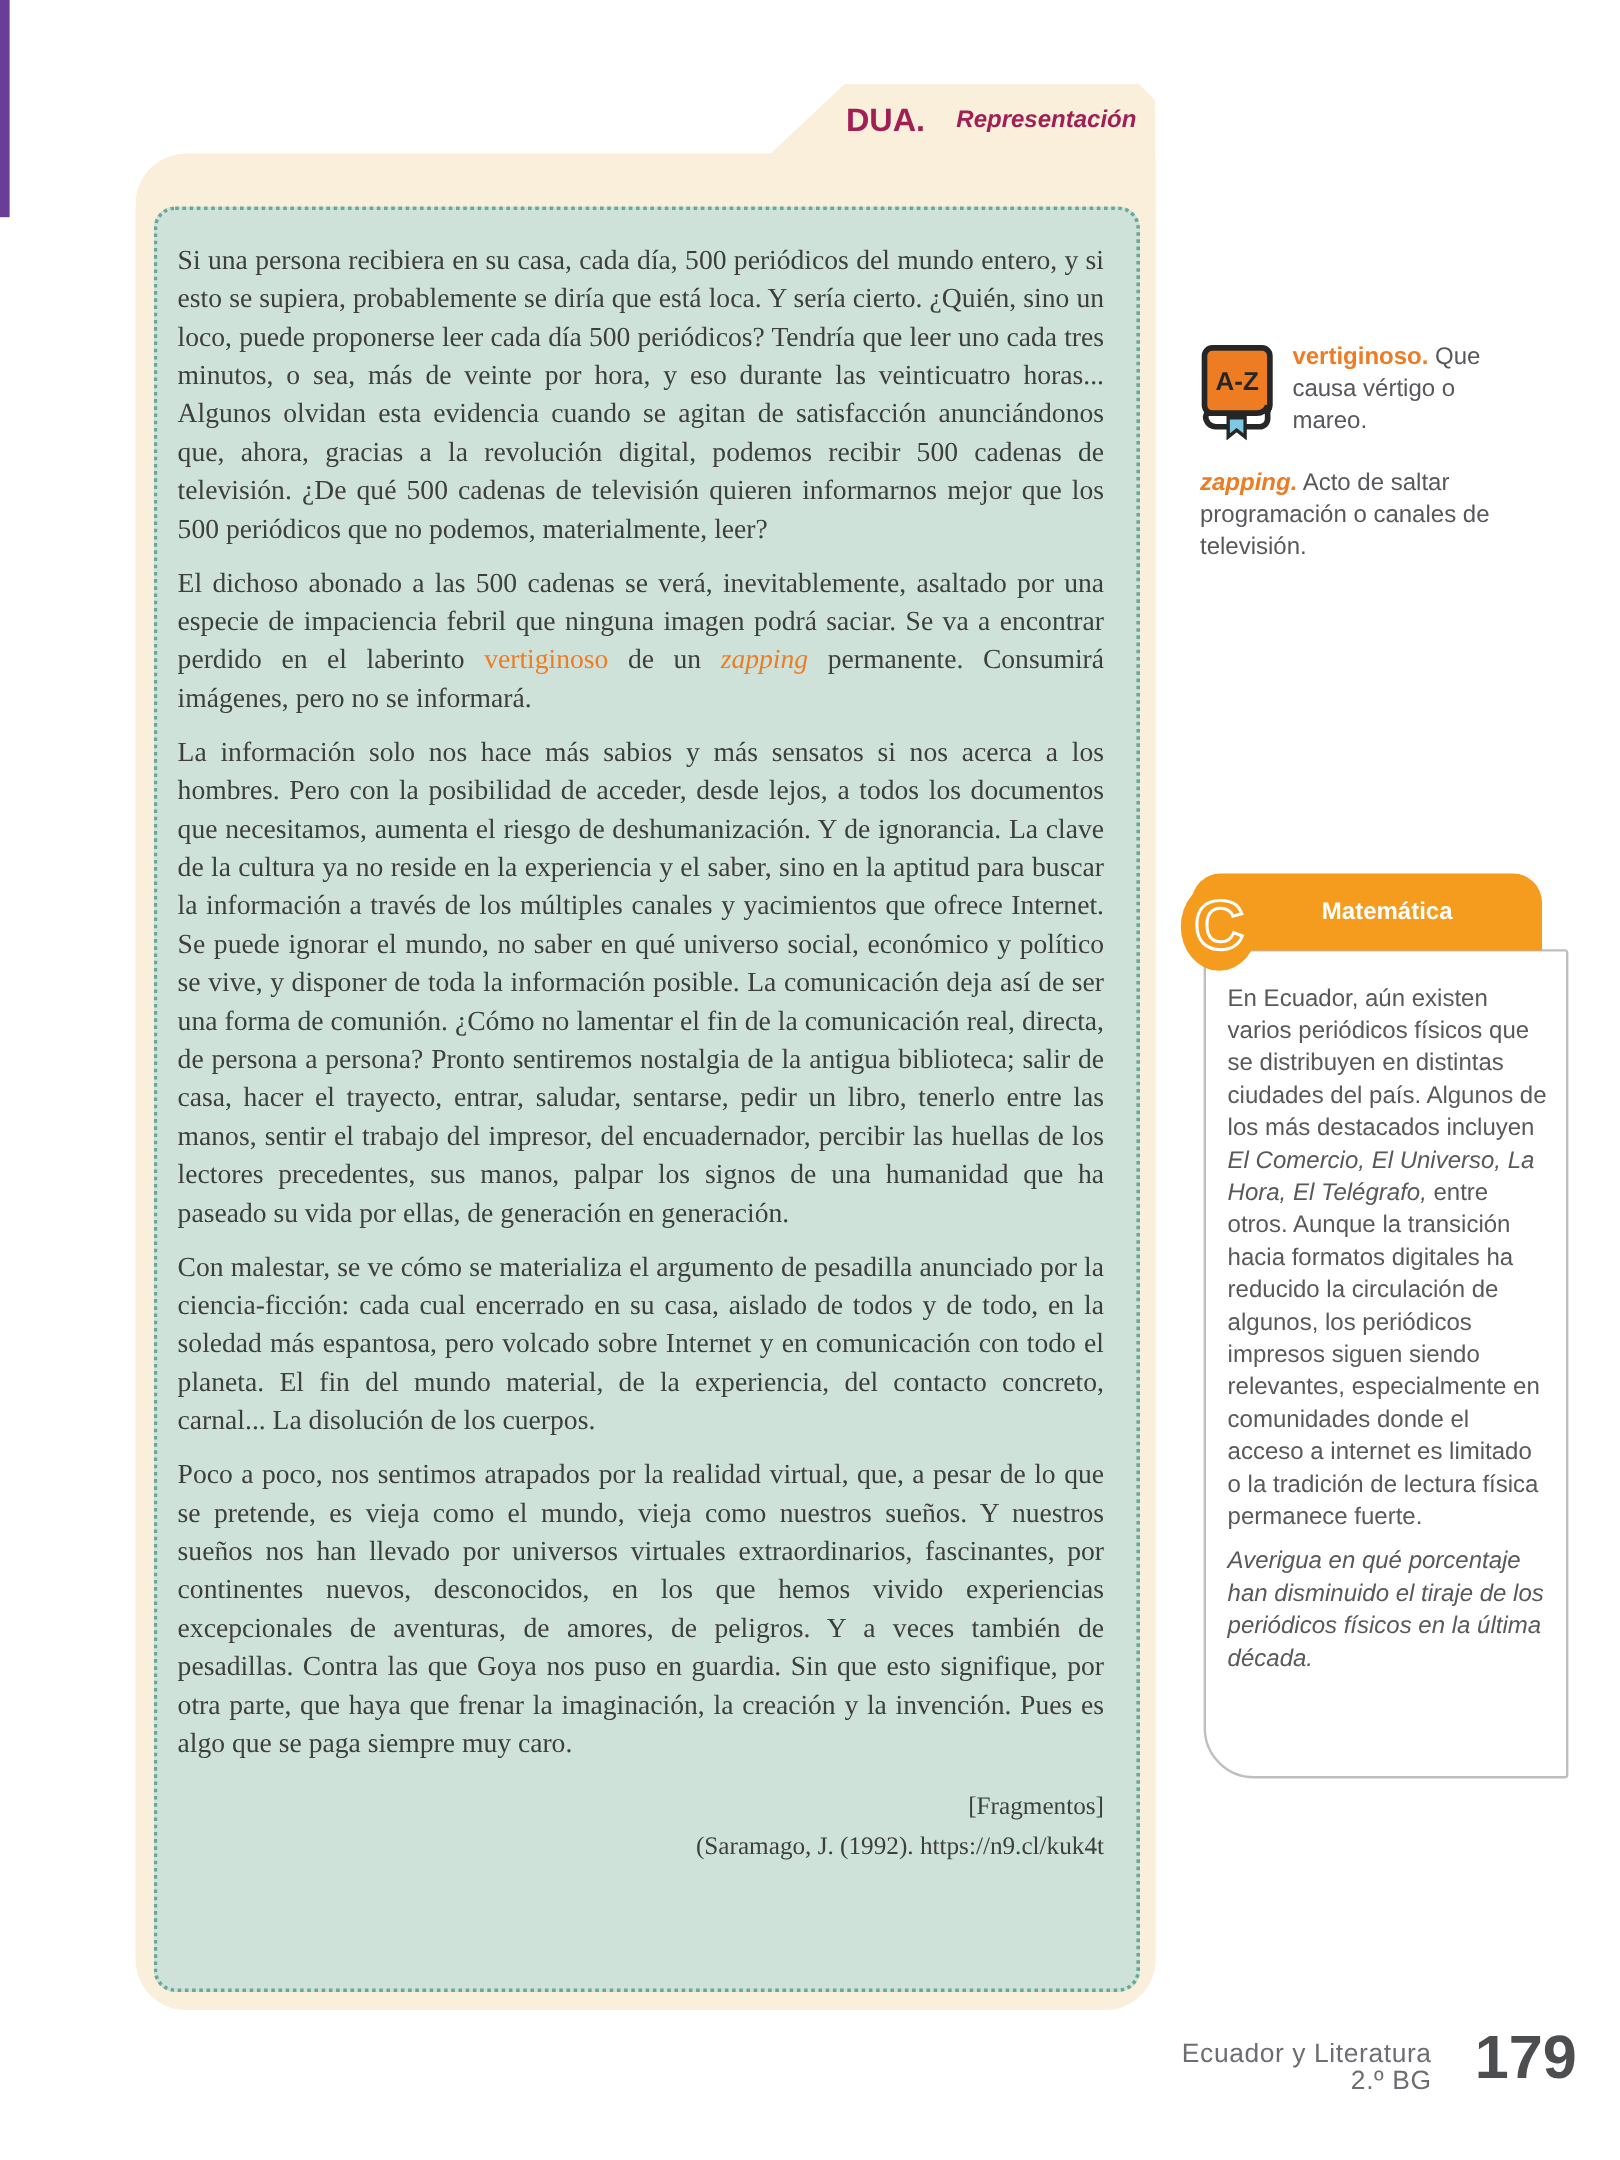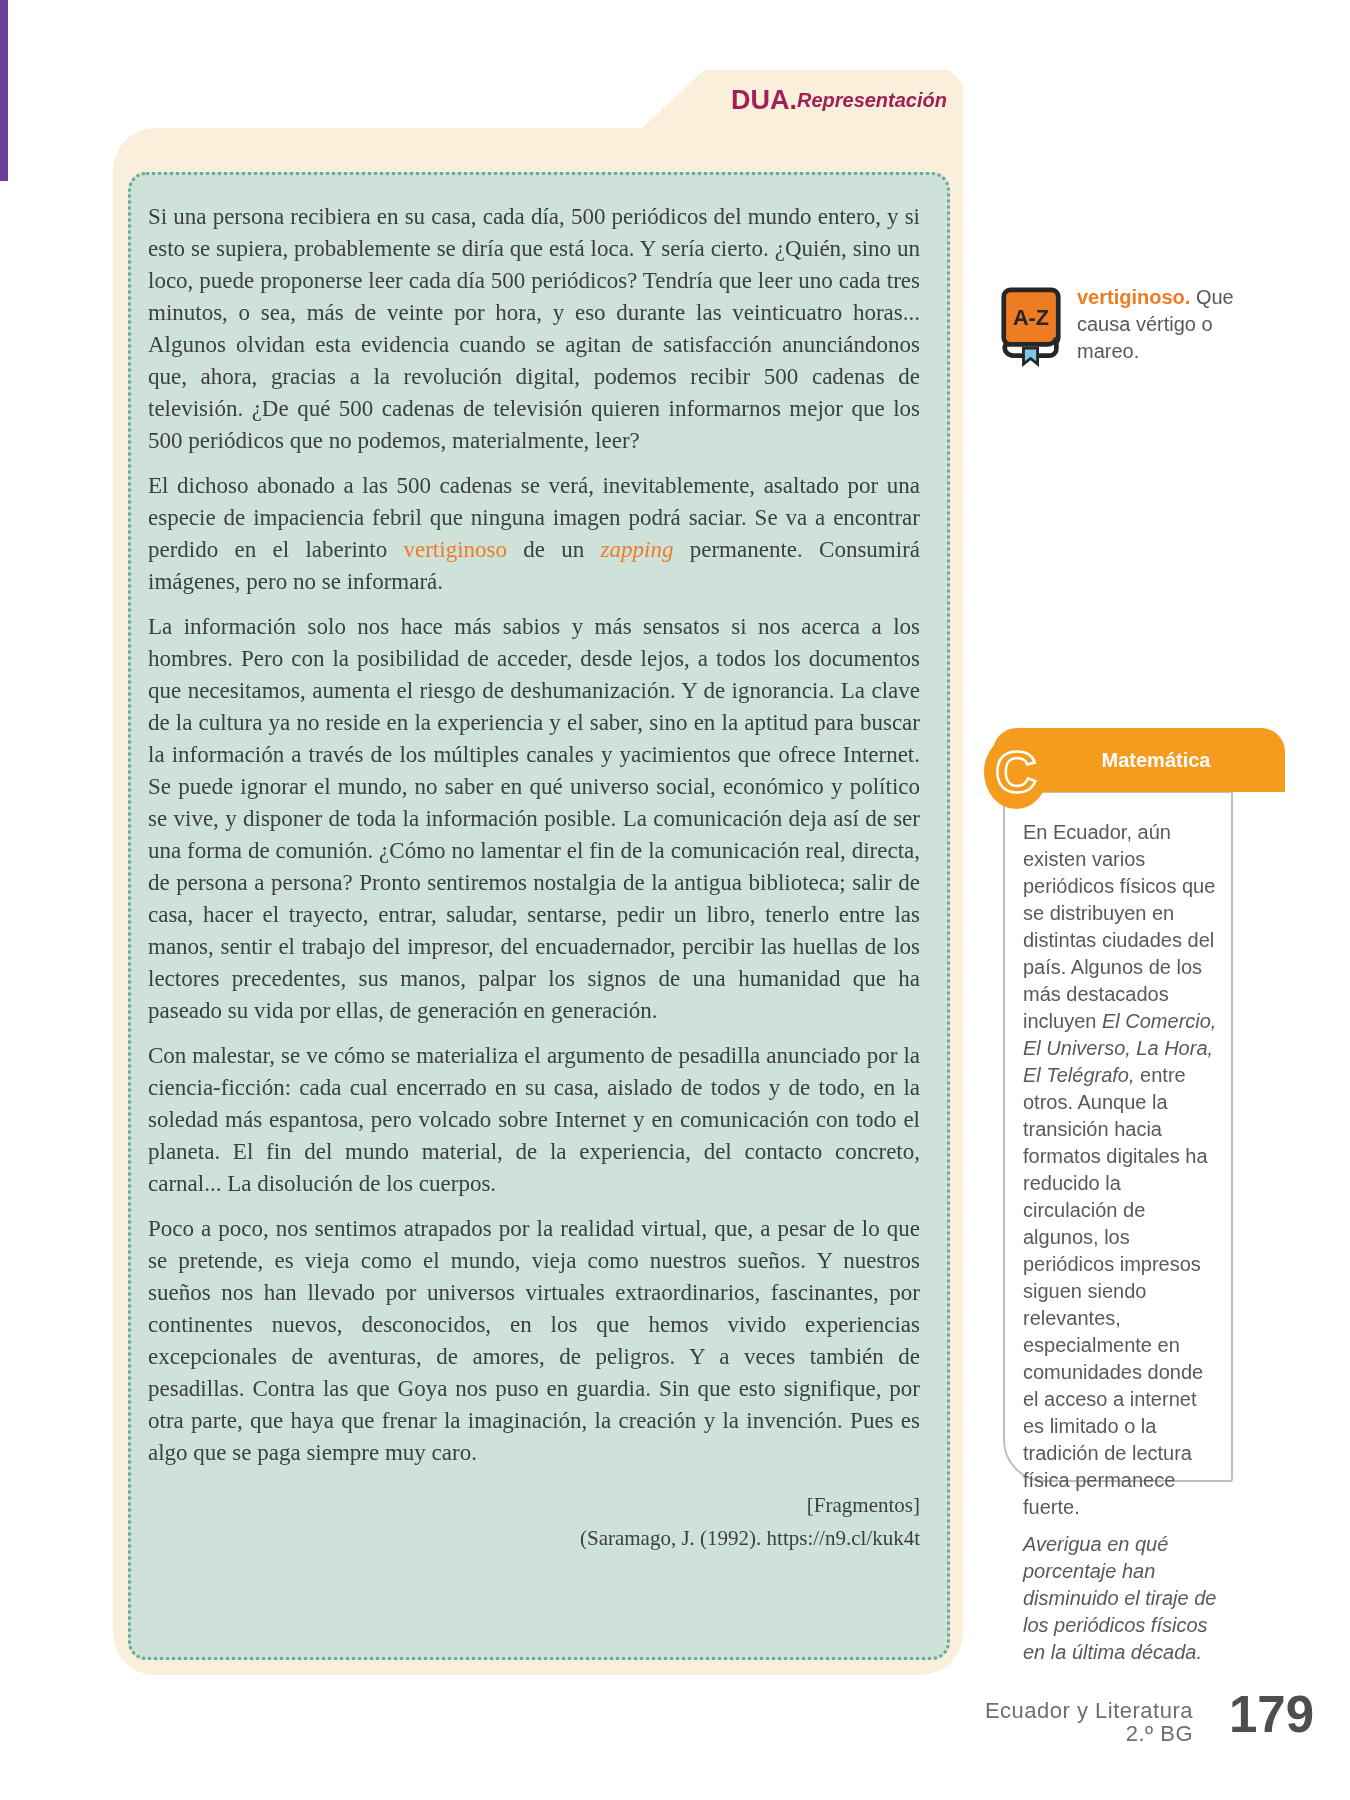--- a/index.html
+++ b/index.html
@@ -19,21 +19,21 @@
   }
 
   
   .dua-tab {
     position:absolute; left:640px; top:70px; width:323px; height:60px;
     background:#f9efda;
     clip-path:polygon(64px 0, calc(100% - 14px) 0, 100% 14px, 100% 100%, 0 100%);
     display:flex; align-items:center; justify-content:flex-end;
     padding-right:16px; box-sizing:border-box;
   }
-  .dua-prefix { color:#a11f55; font-weight:800; font-size:27px; margin-right:0; }
+  .dua-prefix { color:#a11f55; font-weight:800; font-size:27px; margin-right:26px; }
   .dua-label  { color:#a11f55; font-weight:700; font-size:20px;font-style:italic; }
 
   
   .teal-box {
     position:absolute; left:128px; top:172px; width:822px; height:1488px;
     background:#cfe2da; border:3px dotted #67a897; border-radius:18px;
     box-sizing:border-box; padding:26px 27px 0 17px; overflow:hidden;
     font-family:"Liberation Serif", serif; font-size:23px; line-height:32px; color:#3d3e3e;
   }
   .teal-box p { margin:0 0 13px 0; text-align:justify; }
@@ -65,21 +65,21 @@
     position:absolute; left:984px; top:735px; width:64px; height:74px;
     background:#f59b1e; border-radius:32px / 37px;
     display:flex; align-items:center; justify-content:center; z-index:2;
   }
   .math-logo span {
     font-size:58px; font-weight:bold; line-height:1;
     color:rgba(255,255,255,0.95);
     -webkit-text-stroke:2.5px #ffffff; -webkit-text-fill-color:transparent;
   }
   .math-body {
-    position:absolute; left:1003px; top:791px; width:230px; height:691px;
+    position:absolute; left:1003px; top:791px; width:304px; height:691px;
     background:#ffffff; border:2px solid #bdbfc1; border-radius:3px 3px 3px 42px;
     box-sizing:border-box; padding:26px 14px 0 18px;
     color:#58595b; font-size:20px; line-height:27px; z-index:0;
   }
   .math-text { margin:0; }
   .math-task { margin:10px 0 0 0; font-style:italic; }
 
   
   .footer-book {
     position:absolute; left:950px; top:1699px; width:243px; text-align:right;
@@ -121,20 +121,23 @@
         <path d="M11 4 h44 a7 7 0 0 1 7 7 v44 a7 7 0 0 1 -7 7 h-44 a7 7 0 0 1 -7 -7 v-44 a7 7 0 0 1 7 -7 z" fill="#ee7c23" stroke="#262626" stroke-width="5"></path>
         <text x="33" y="41" font-size="23" font-weight="bold" text-anchor="middle" fill="#262626" font-family="Liberation Sans, sans-serif">A-Z</text>
         <path d="M6 62 h44 a10 9 0 0 0 10 -7 v12 a7 7 0 0 1 -7 7 h-39 a9 9 0 0 1 -9 -9 z" fill="#ffffff" stroke="#262626" stroke-width="5"></path>
         <path d="M25 66 v17 l7.5 -6 l7.5 6 v-17 z" fill="#7ec8e3" stroke="#262626" stroke-width="3"></path>
       </svg>
     </div>
     <div>
       <span class="term">vertiginoso.</span><span> Que causa vértigo o mareo.</span>
     </div>
   </div>
+  <div class="glossary-entry-2">
+    <span class="term term-italic">zapping.</span><span> Acto de saltar programación o canales de televisión.</span>
+  </div>
 </div>
 
 <div class="math-fold"></div>
 <div class="math-body">
   <p class="math-text"><span>En Ecuador, aún existen varios periódicos físicos que se distribuyen en distintas ciudades del país. Algunos de los más destacados incluyen </span><span class="seg-italic">El Comercio, El Universo, La Hora, El Telégrafo,</span><span> entre otros. Aunque la transición hacia formatos digitales ha reducido la circulación de algunos, los periódicos impresos siguen siendo relevantes, especialmente en comunidades donde el acceso a internet es limitado o la tradición de lectura física permanece fuerte.</span></p>
   <p class="math-task">Averigua en qué porcentaje han disminuido el tiraje de los periódicos físicos en la última década.</p>
 </div>
 <div class="math-tab">
   <span class="math-title">Matemática</span>
 </div>

